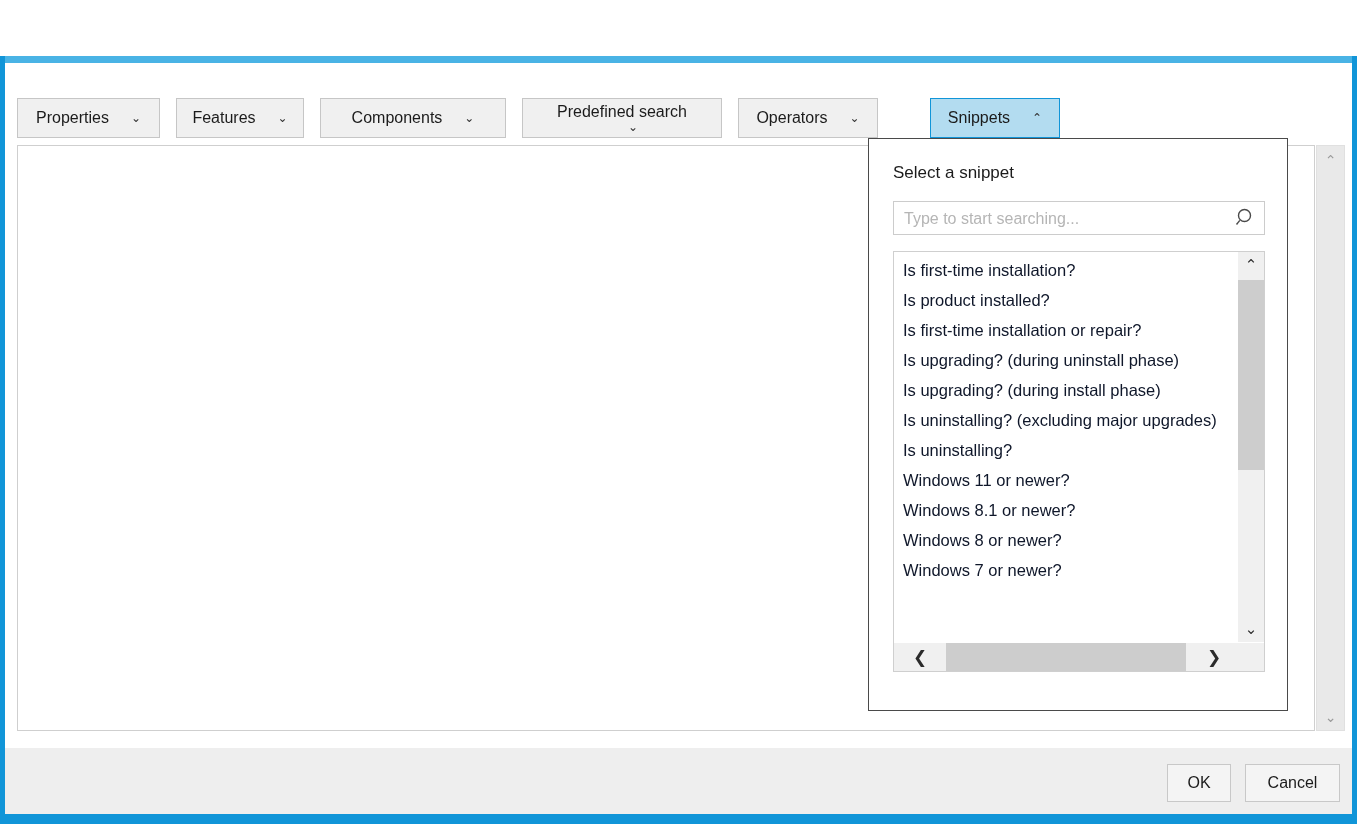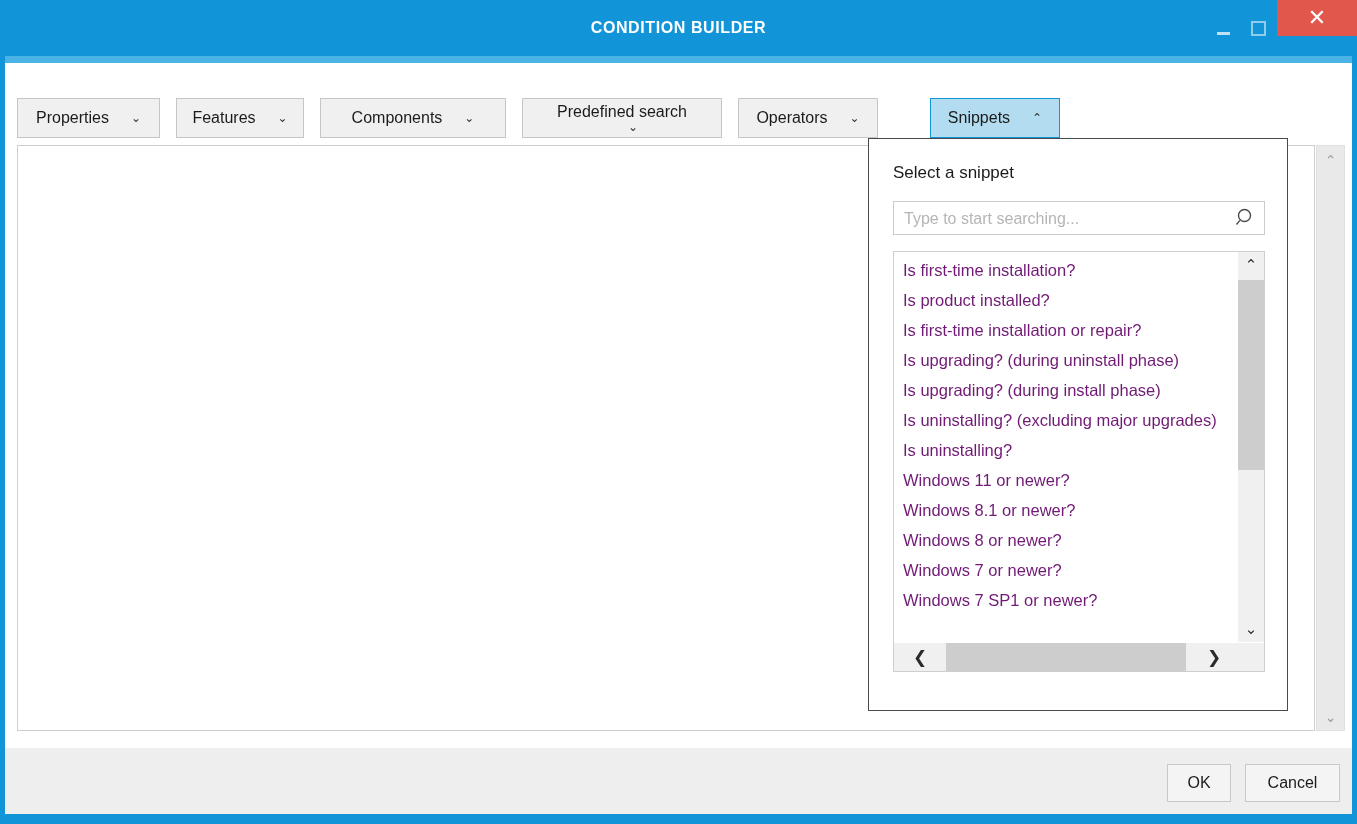--- a/index.html
+++ b/index.html
@@ -297,21 +297,21 @@
     width: 345px;
     padding: 3px 0 0 0;
     margin: 0;
     list-style: none;
   }
   #snippet-list li {
     height: 30px;
     line-height: 30px;
     padding-left: 9px;
     font-size: 16.5px;
-    color: #701a75;
+    color: #0f172a;
     white-space: nowrap;
     cursor: default;
     font-family: "Liberation Sans", sans-serif;
   }
 
   
   #list-vscroll {
     position: absolute;
     right: 0; top: 0;
     width: 26px;
@@ -364,33 +364,20 @@
     right: 0; bottom: 0;
     width: 26px; height: 28px;
     background: #f0f0f0;
   }
 </style>
 </head>
 <body>
 
 <div id="window">
 
-  <div id="titlebar">
-    <div id="title-text">CONDITION BUILDER</div>
-
-    <div class="win-btn" id="btn-min">
-      <span class="glyph"></span>
-    </div>
-    <div class="win-btn" id="btn-max">
-      <span class="glyph"></span>
-    </div>
-    <div class="win-btn" id="btn-close">
-      <span class="glyph">✕</span>
-    </div>
-  </div>
   <div id="subband"></div>
 
   <div id="border-left"></div>
   <div id="border-right"></div>
   <div id="border-bottom"></div>
 
   <div id="client">
 
     <div id="toolbar">
       <div class="tool-btn" id="btn-properties">
@@ -448,21 +435,20 @@
             <li>Is product installed?</li>
             <li>Is first-time installation or repair?</li>
             <li>Is upgrading? (during uninstall phase)</li>
             <li>Is upgrading? (during install phase)</li>
             <li>Is uninstalling? (excluding major upgrades)</li>
             <li>Is uninstalling?</li>
             <li>Windows 11 or newer?</li>
             <li>Windows 8.1 or newer?</li>
             <li>Windows 8 or newer?</li>
             <li>Windows 7 or newer?</li>
-            <li>Windows 7 SP1 or newer?</li>
           </ul>
 
         <div id="list-vscroll">
           <div class="arrow up">⌃</div>
           <div id="list-vthumb"></div>
           <div class="arrow down">⌄</div>
         </div>
 
         <div id="list-hscroll">
           <div class="arrow left">❮</div>

